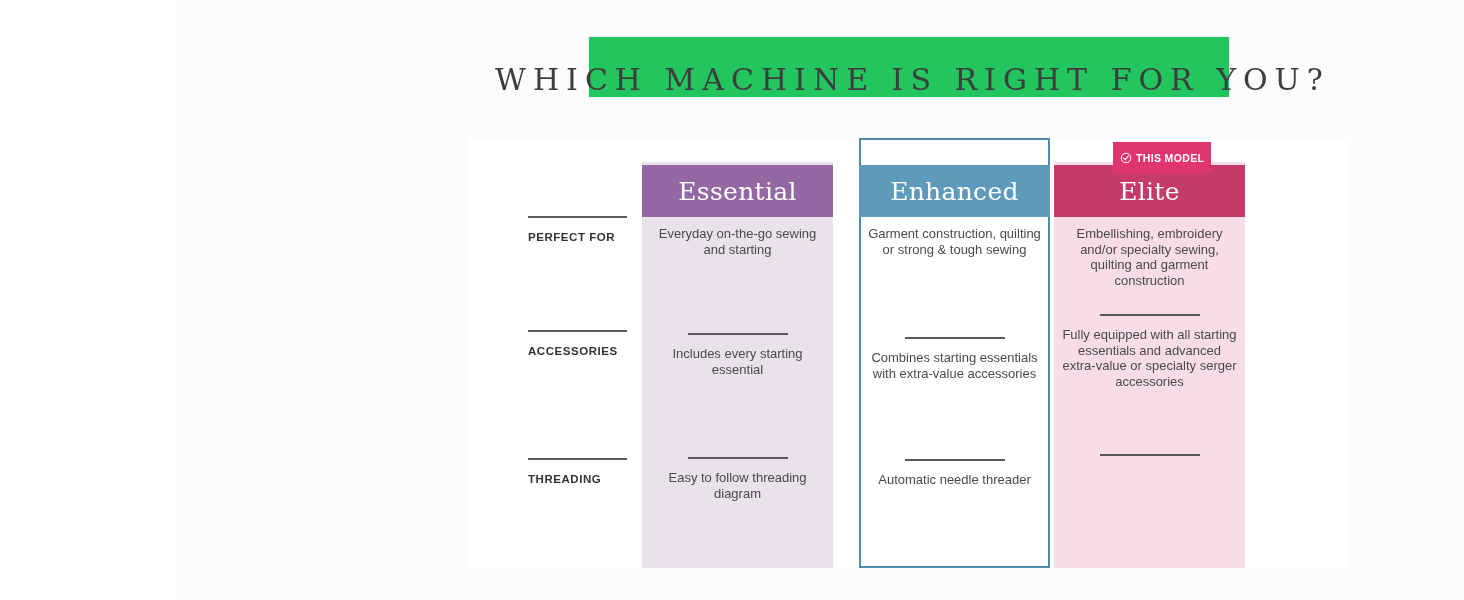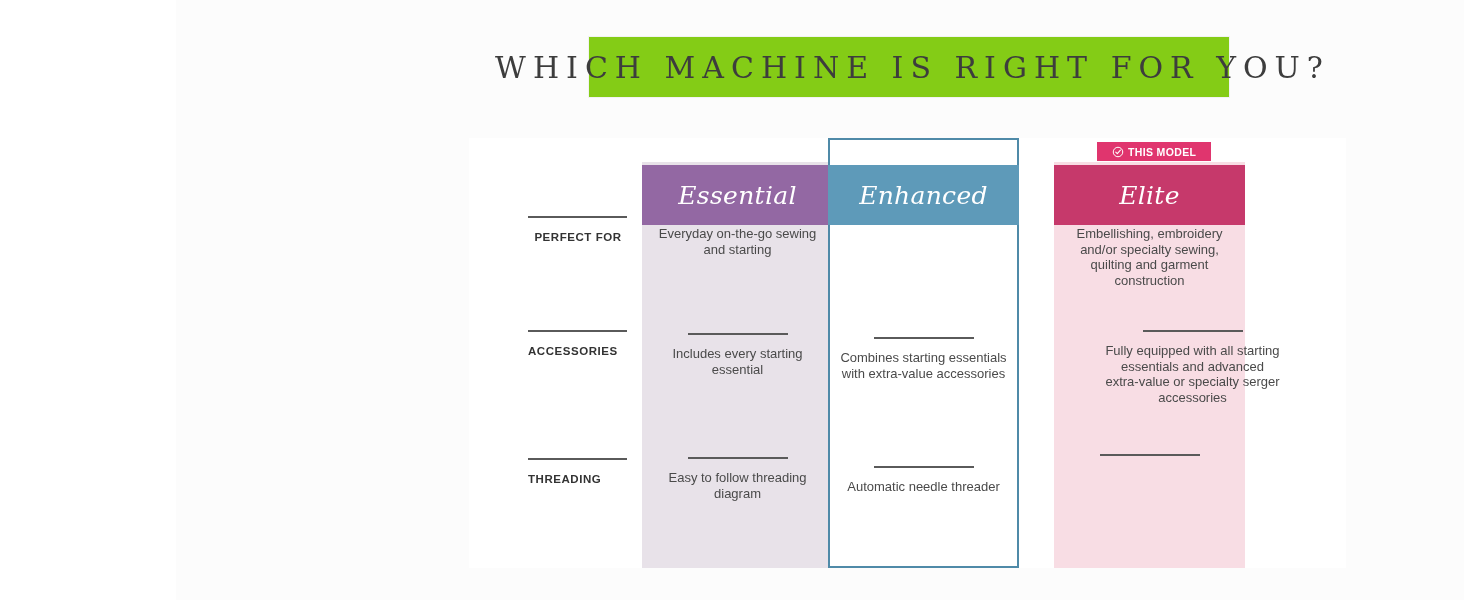--- a/index.html
+++ b/index.html
@@ -25,24 +25,24 @@
     background: #fcfcfc;
   }
 
   
   .title-wrap {
     position: absolute;
     left: 413px;
     top: 37px;
     width: 640px;
     height: 60px;
-    background: #84cc16;
+    background: #22c55e;
     box-shadow: 0 0 0 1px #f2f2f2;
     display: flex;
-    align-items: center;
+    align-items: flex-end;
     justify-content: center;
   }
   .title-text {
     font-family: "DejaVu Serif", serif;
     font-size: 30px;
     font-weight: 400;
     letter-spacing: 7px;
     color: #3d3d3d;
     white-space: nowrap;
     text-indent: 7px;
@@ -77,33 +77,33 @@
     background: #5a5a5a;
     margin-bottom: 13px;
   }
   .row-label .rl-text {
     font-size: 11.5px;
     font-weight: bold;
     letter-spacing: 0.55px;
     color: #333333;
     white-space: nowrap;
   }
-  .row-label-0 { top: 78px; text-align: center; }
+  .row-label-0 { top: 78px; }
   .row-label-1 { top: 192px; }
   .row-label-2 { top: 320px; }
 
   
   .plan-col {
     position: absolute;
     top: 0;
     width: 191px;
     height: 430px;
   }
   .plan-col-0 { left: 173px; }
-  .plan-col-1 { left: 359px; padding-left: 8px; }
+  .plan-col-1 { left: 390px; padding-left: 8px; }
   .plan-col-2 { left: 585px; }
 
   .plan-body {
     position: absolute;
     left: 0;
     width: 191px;
     box-sizing: border-box;
   }
   .plan-col-0 .plan-body {
     top: 24px;
@@ -119,50 +119,49 @@
   .plan-col-2 .plan-body {
     top: 24px;
     height: 406px;
     background: #f8dde4;
   }
 
   .plan-header {
     position: absolute;
     left: 0;
     width: 191px;
-    height: 60px;
+    height: 52px;
     display: flex;
     align-items: center;
     justify-content: center;
     z-index: 3;
-    font-style: italic;
   }
   .plan-col-0 .plan-header { top: 27px; background: #9368a3; }
   .plan-col-1 .plan-header { top: 27px; background: #5e9ab9; }
   .plan-col-2 .plan-header { top: 27px; background: #c6396b; }
 
   .plan-header-text {
     font-family: "DejaVu Serif", serif;
     font-size: 25px;
     font-weight: 400;
     color: #ffffff;
     letter-spacing: 0.3px;
   }
 
   
   .badge {
     position: absolute;
     top: 4px;
-    left: 43px;
-    height: 19px;
+    left: 59px;
+    height: 31px;
     background: #e0356e;
     display: flex;
     align-items: center;
     gap: 4px;
-    padding: 0 15px;
+    padding: 0 7px;
     z-index: 4;
   }
   .badge-icon { width: 12px; height: 12px; display: block; }
   .badge-text {
     font-size: 10.5px;
     font-weight: bold;
     color: #ffffff;
     letter-spacing: 0.35px;
     white-space: nowrap;
   }
@@ -185,23 +184,23 @@
   .cell-text {
     font-size: 13px;
     line-height: 15.5px;
     color: #4a4a4a;
   }
   .cell-r0 { top: 88px; }
   .cell-r1 { top: 195px; }
   .cell-r2 { top: 319px; }
   .plan-col-1 .cell-r0 { top: 88px; }
   .plan-col-1 .cell-r1 { top: 199px; }
-  .plan-col-1 .cell-r2 { top: 321px; margin-top: 7px; }
+  .plan-col-1 .cell-r2 { top: 321px; }
   .plan-col-2 .cell-r0 { top: 88px; }
-  .plan-col-2 .cell-r1 { top: 192px; margin-left: 43px; }
+  .plan-col-2 .cell-r1 { top: 176px; }
   .plan-col-2 .cell-r2 { top: 316px; }
 </style>
 </head>
 <body>
 
 <div class="page-canvas">
 
   <div class="title-wrap">
     <div class="title-text">WHICH MACHINE IS RIGHT FOR YOU?</div>
   </div>
@@ -239,20 +238,24 @@
       <div class="cell cell-r1">
         <div class="cell-rule"></div>
         <div class="cell-text">Includes every starting essential</div>
       </div>
     </div>
 
     <div class="plan-col plan-col-1">
       <div class="plan-body"></div>
       <div class="plan-header">
         <span class="plan-header-text">Enhanced</span>
+      </div>
+      <div class="cell cell-r0">
+
+        <div class="cell-text">Garment construction, quilting or strong &amp; tough sewing</div>
       </div>
       <div class="cell cell-r1">
         <div class="cell-rule"></div>
         <div class="cell-text">Combines starting essentials with extra-value accessories</div>
       </div>
       <div class="cell cell-r2">
         <div class="cell-rule"></div>
         <div class="cell-text">Automatic needle threader</div>
       </div>
     </div>

